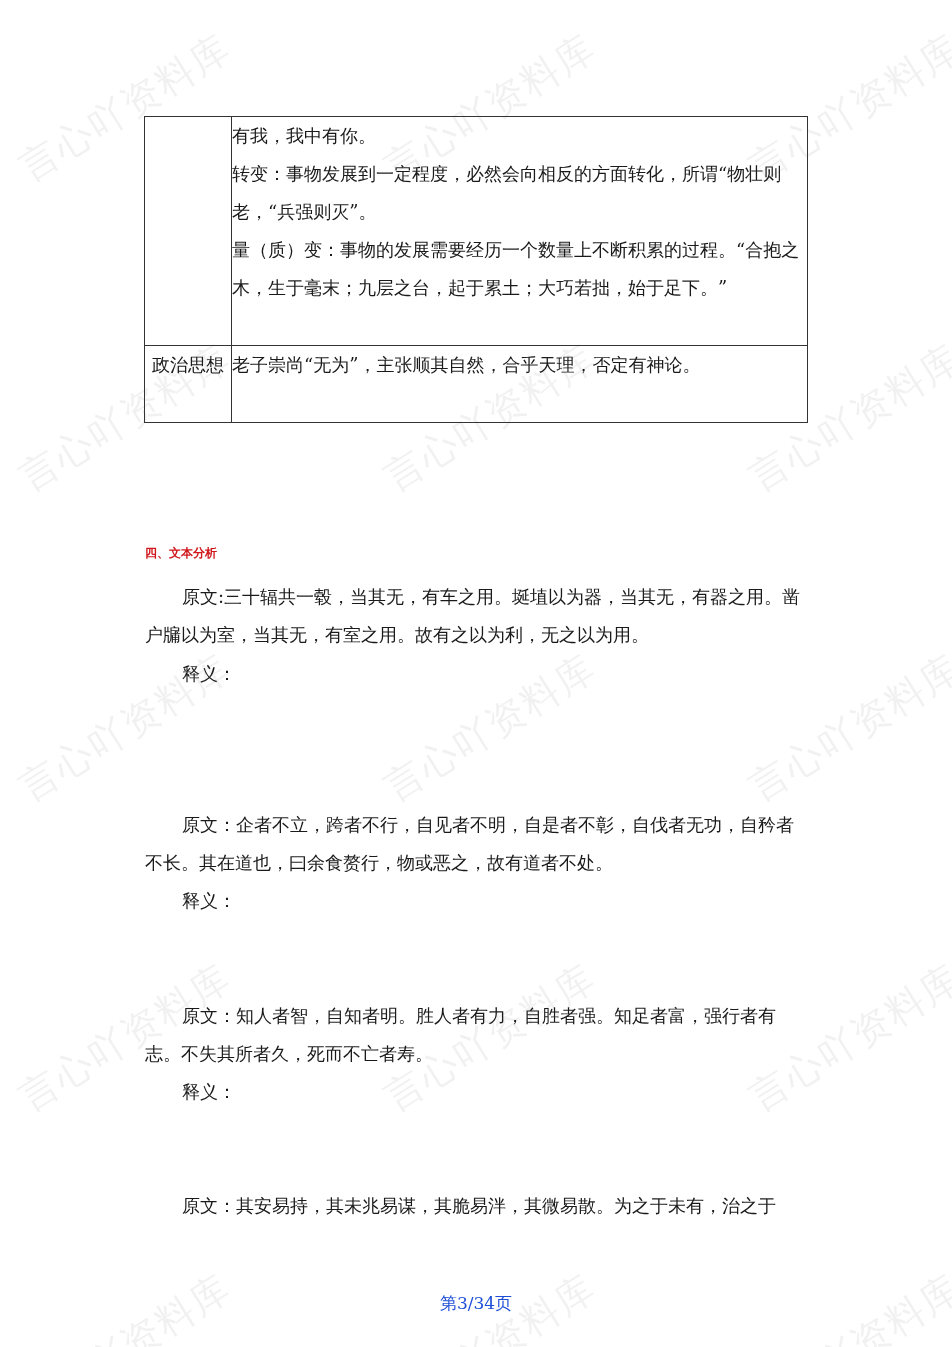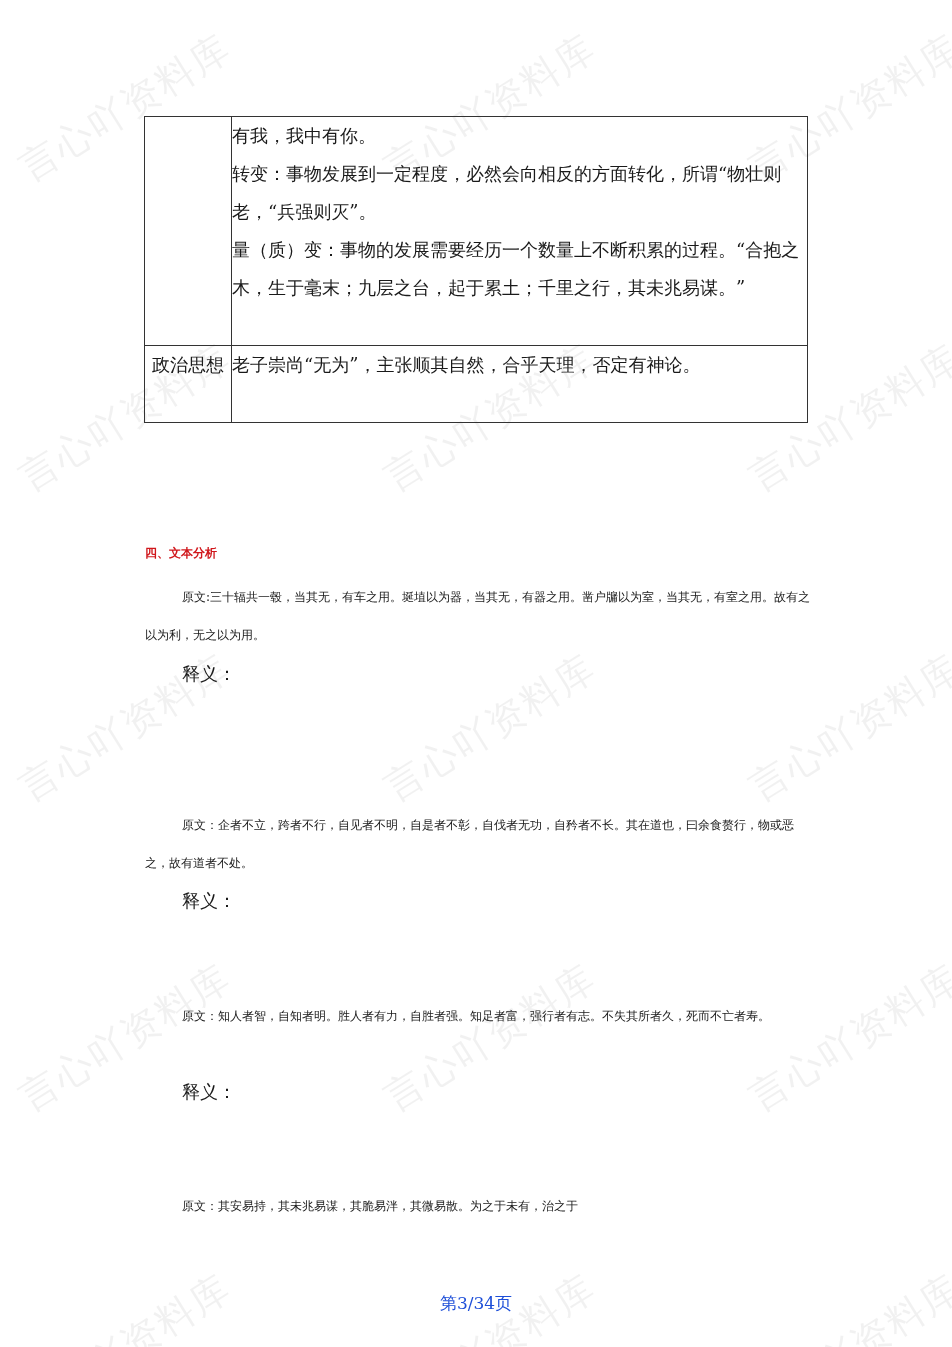--- a/index.html
+++ b/index.html
@@ -65,21 +65,21 @@
       font-family: "DejaVu Sans", "Liberation Sans", sans-serif;
       font-size: 12px;
       font-weight: bold;
       color: #d0161b;
       margin: 0;
     }
     .passage {
       position: absolute;
       left: 145px;
       width: 666px;
-      font-size: 12px;
+      font-size: 18px;
       line-height: 38px;
       margin: 0;
       text-indent: 37px;
     }
     .gloss {
       position: absolute;
       left: 182px;
       font-size: 18px;
       line-height: 38px;
       margin: 0;
@@ -117,21 +117,21 @@
 
 <div class="content">
 
   <table class="summary">
     <tbody>
         <tr class="row1">
       <td class="label"></td>
       <td class="body">
         <p>有我，我中有你。</p>
         <p>转变：事物发展到一定程度，必然会向相反的方面转化，所谓“物壮则老，“兵强则灭”。</p>
-        <p>量（质）变：事物的发展需要经历一个数量上不断积累的过程。“合抱之木，生于毫末；九层之台，起于累土；千里之行，其未兆易谋。”</p>
+        <p>量（质）变：事物的发展需要经历一个数量上不断积累的过程。“合抱之木，生于毫末；九层之台，起于累土；大巧若拙，始于足下。”</p>
       </td>
     </tr>
     <tr class="row3">
       <td class="label">政治思想</td>
       <td class="body">
         <p>老子崇尚“无为”，主张顺其自然，合乎天理，否定有神论。</p>
       </td>
     </tr>
   </tbody>
     </table>

